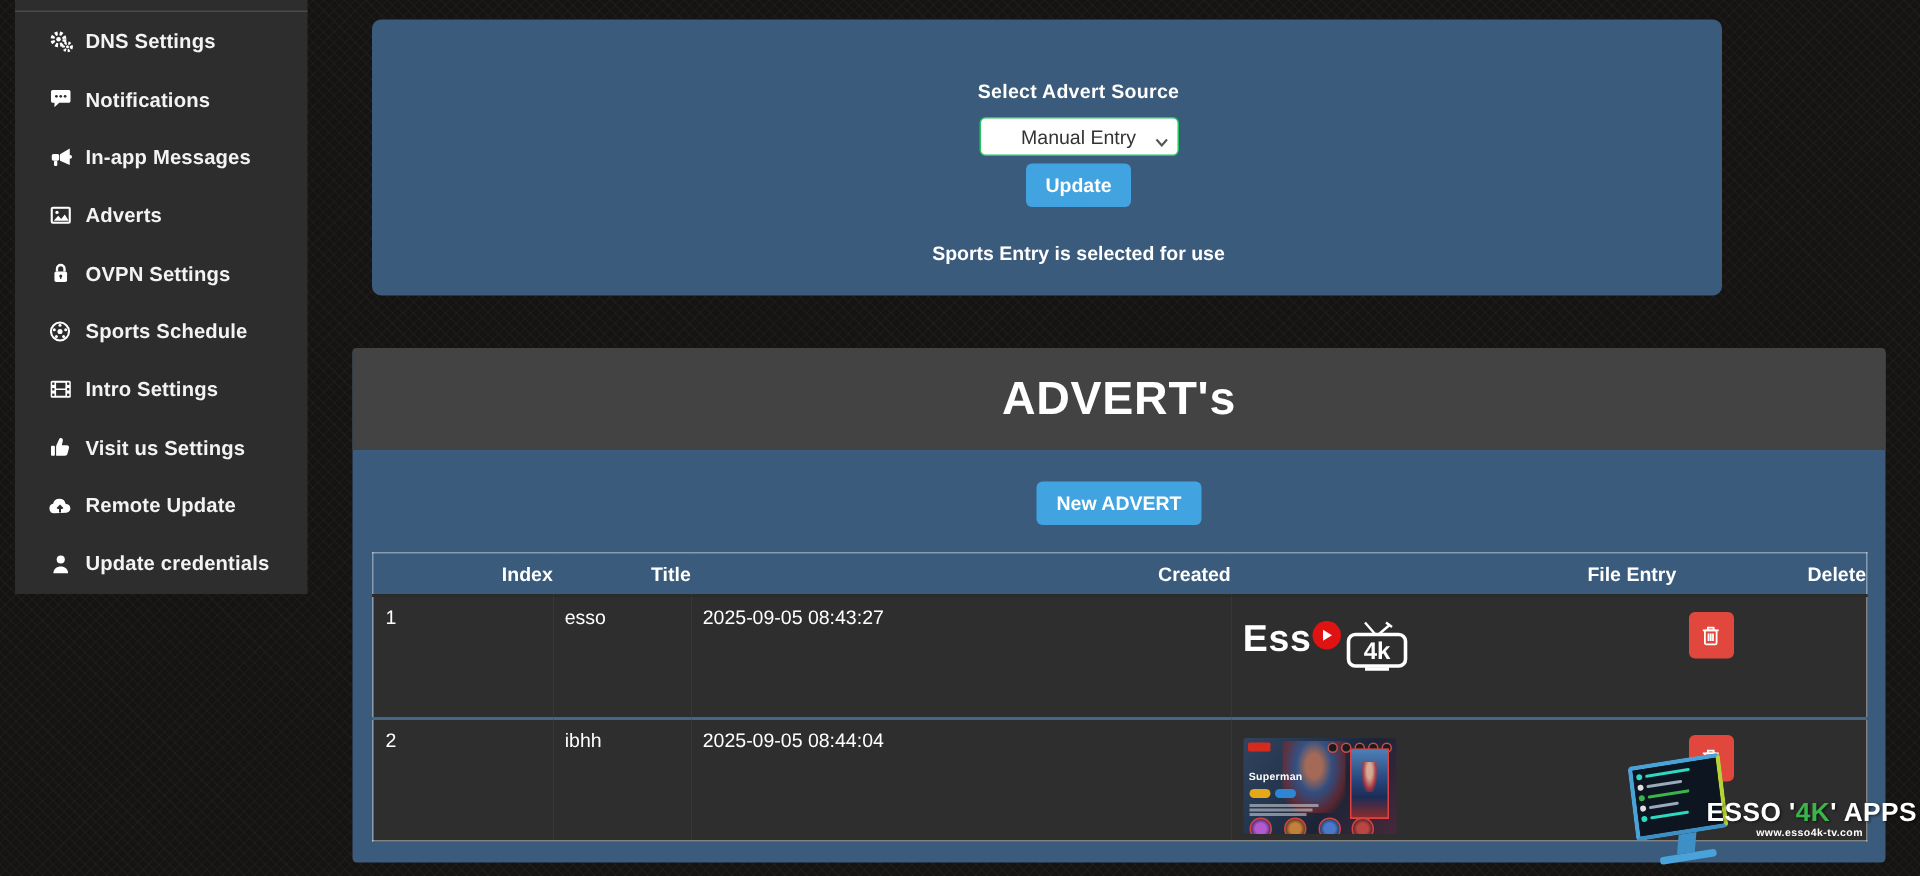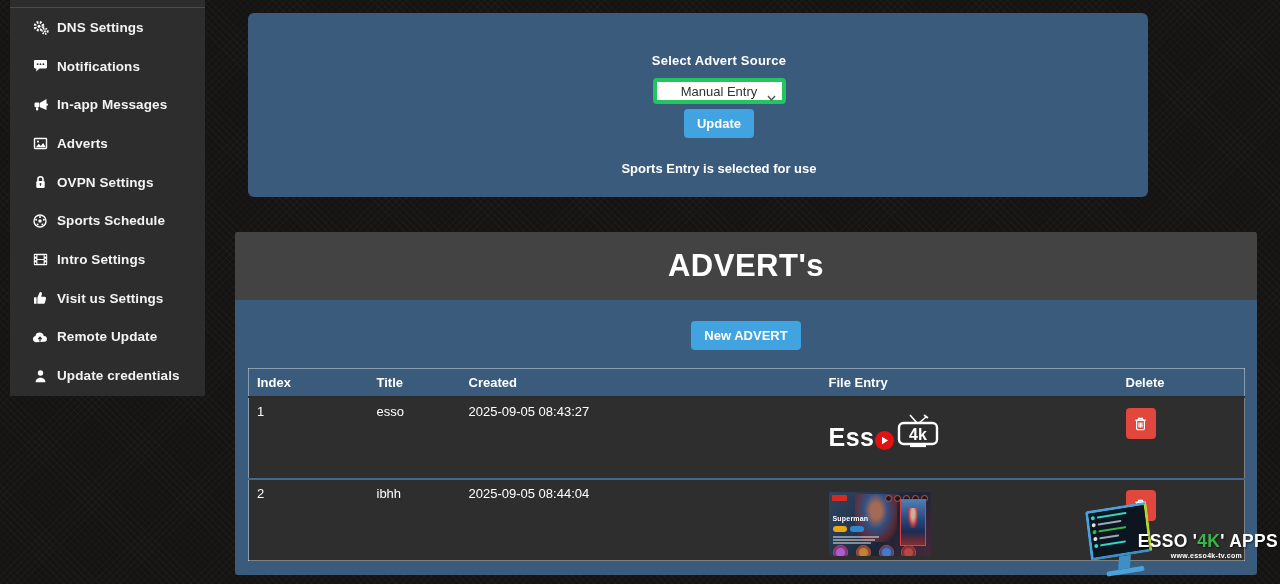--- a/index.html
+++ b/index.html
@@ -18,47 +18,47 @@
   .side-item{display:flex;align-items:center;height:38.7px;padding-left:21px;color:#f3f3f3;
     font-size:13.5px;font-weight:600;cursor:pointer;letter-spacing:.1px;}
   .side-item .icon{width:18px;height:15px;margin-right:8px;display:flex;align-items:center;justify-content:center;flex:0 0 18px;}
   .side-item svg{display:block;}
 
   
   .panel-source{position:absolute;left:248px;top:13px;width:858px;height:184px;background:#3a5b7c;
     border-radius:6px;text-align:center;color:#fff;padding-left:42px;}
   .src-label{padding-top:40px;font-size:13px;font-weight:700;letter-spacing:.2px;}
   .select-wrap{position:relative;width:133px;height:26px;margin:10px auto 0;background:#fff;
-    border:4px solid #22c55e;border-radius:4px;display:flex;align-items:center;justify-content:center;
+    border:1px solid #22c55e;border-radius:4px;display:flex;align-items:center;justify-content:center;
     color:#333;font-size:13px;cursor:pointer;box-sizing:border-box;}
   .select-wrap .chev{position:absolute;right:6px;top:7px;}
   .btn-blue{display:inline-block;background:#41a3df;color:#fff;border:none;border-radius:4px;
     font-family:"Liberation Sans",sans-serif;font-size:13px;font-weight:600;padding:7px 13px;margin-top:5px;cursor:pointer;}
   .src-status{margin-top:23px;font-size:13px;font-weight:700;}
 
   .panel-adverts{position:absolute;left:235px;top:232px;width:1022px;height:343px;background:#3a5b7c;border-radius:3px;}
   .adverts-header{height:68px;background:#434343;border-radius:3px 3px 0 0;display:flex;align-items:center;justify-content:center;}
   .adverts-header h1{margin:0;color:#fff;font-size:31px;font-weight:600;letter-spacing:.5px;}
   .new-wrap{text-align:center;padding-top:16px;}
 
   
   .adverts-table{position:absolute;left:13px;top:136px;width:996px;border-collapse:collapse;
     color:#fff;font-size:13px;table-layout:fixed;border:1px solid rgba(255,255,255,0.4);}
-  .adverts-table th{height:27px;text-align:left;font-weight:700;padding:0 0 0 8px;
+  .adverts-table th{height:27px;text-align:right;font-weight:700;padding:0 0 0 8px;
     border-bottom:2px solid #2b2b2b;}
   .adverts-table td{background:#2f2e2e;height:74px;vertical-align:top;padding:6px 0 0 8px;
     border-top:2px solid #45678a;}
   .col-index{width:120px;} .col-title{width:92px;} .col-created{width:360px;}
   .col-file{width:297px;} .col-delete{width:127px;}
 
   .delete-btn{width:30px;height:31px;background:#e2473d;border:none;border-radius:4px;
     display:flex;align-items:center;justify-content:center;cursor:pointer;margin-top:4px;}
 
   
-  .esso-logo{display:flex;align-items:flex-end;margin-top:10px;}
+  .esso-logo{display:flex;align-items:flex-start;margin-top:10px;}
   .esso-logo .ltext{font-size:25px;font-weight:800;color:#fff;letter-spacing:.5px;line-height:1;}
   .esso-logo .play{width:19px;height:19px;border-radius:50%;background:#e01313;margin:0 2px 0 1px;
     display:flex;align-items:center;justify-content:center;}
   .tv-svg{margin-left:1px;}
 
   
   .thumb{position:relative;width:102px;height:64px;margin-top:6px;overflow:hidden;border-radius:2px;
     background:linear-gradient(125deg,#32435e 0%,#23344d 35%,#1c2436 60%,#46283a 100%);}
   .t-fig{position:absolute;left:26px;top:2px;width:42px;height:48px;
     background:radial-gradient(ellipse at 50% 35%, rgba(196,120,90,.8) 0 18%, rgba(55,90,150,.75) 40%, rgba(150,40,40,.5) 70%, transparent 85%);}

